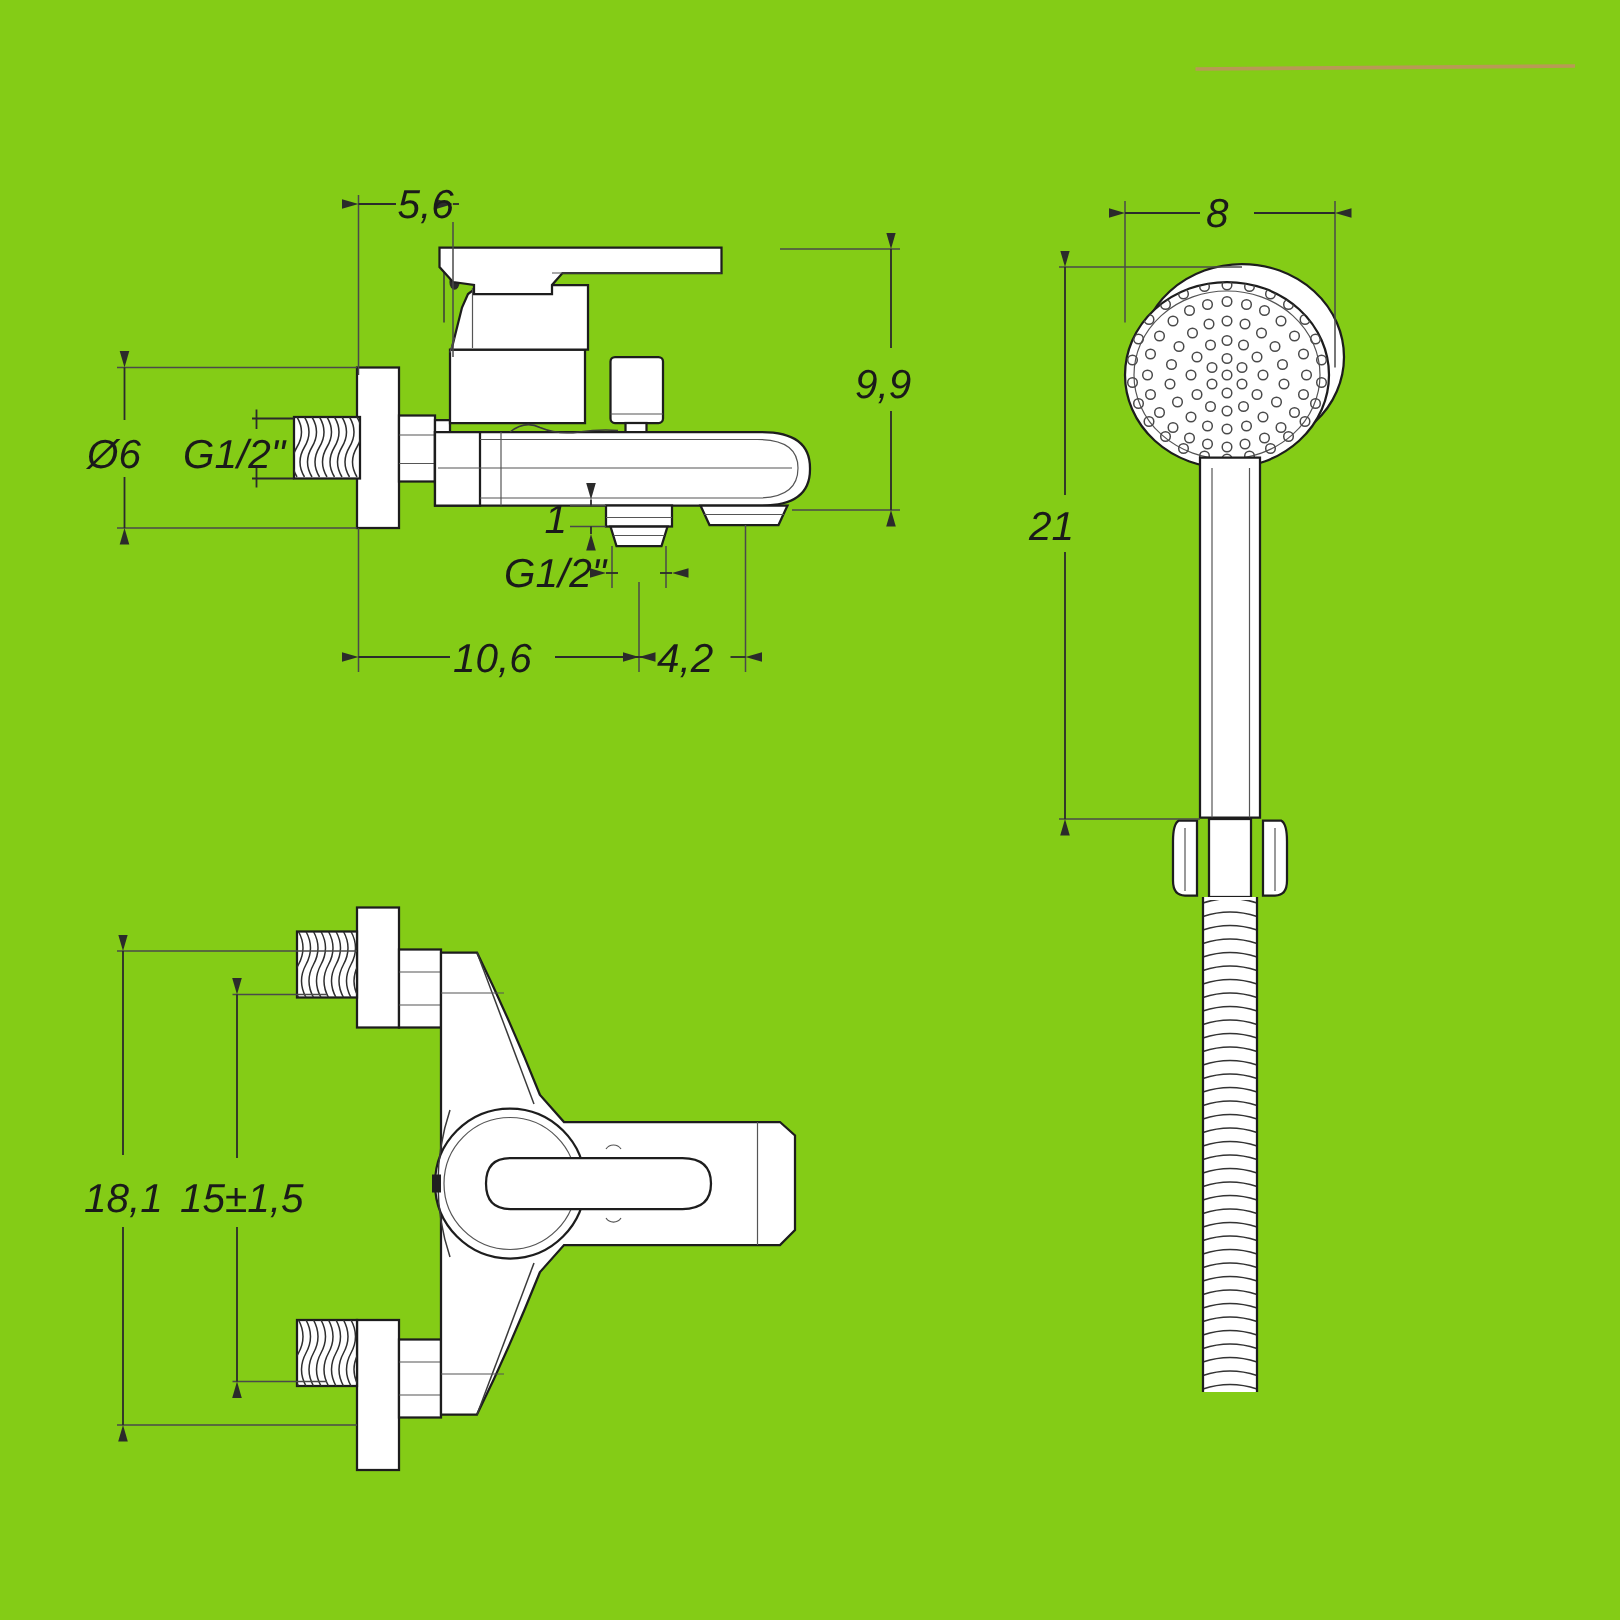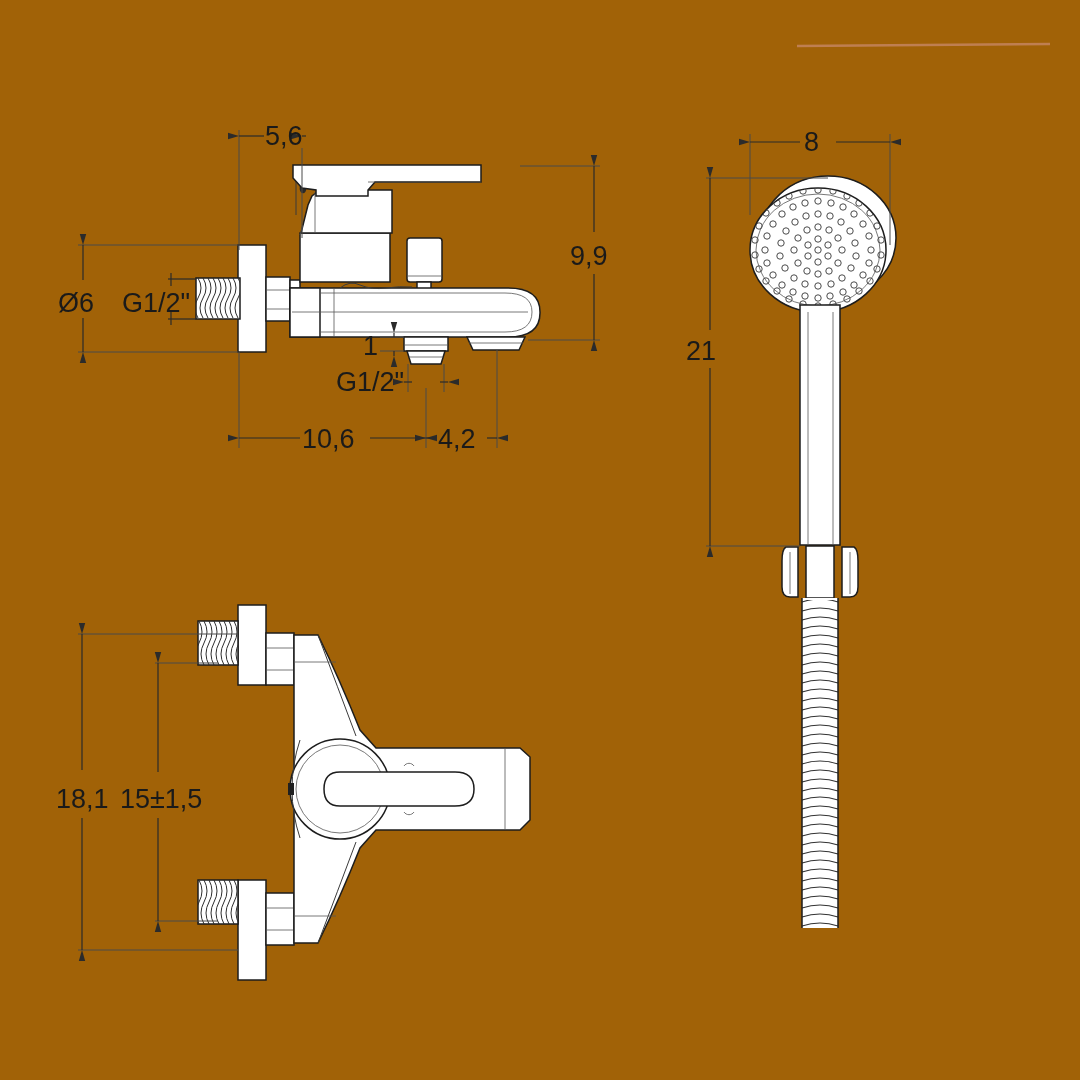--- a/index.html
+++ b/index.html
@@ -4,23 +4,24 @@
 <style>
   html, body {
     margin: 0;
     padding: 0;
     background: #ffffff;
   }
   #page {
     position: relative;
     width: 1080px;
     height: 1080px;
-    background: #a16207;
+    background: #84cc16;
     font-family: "Liberation Sans", sans-serif;
     overflow: hidden;
+    font-style: italic;
   }
   #drawing {
     position: absolute;
     left: 0;
     top: 0;
     width: 1080px;
     height: 1080px;
   }
   .dimtext {
     font-family: "Liberation Sans", sans-serif;

